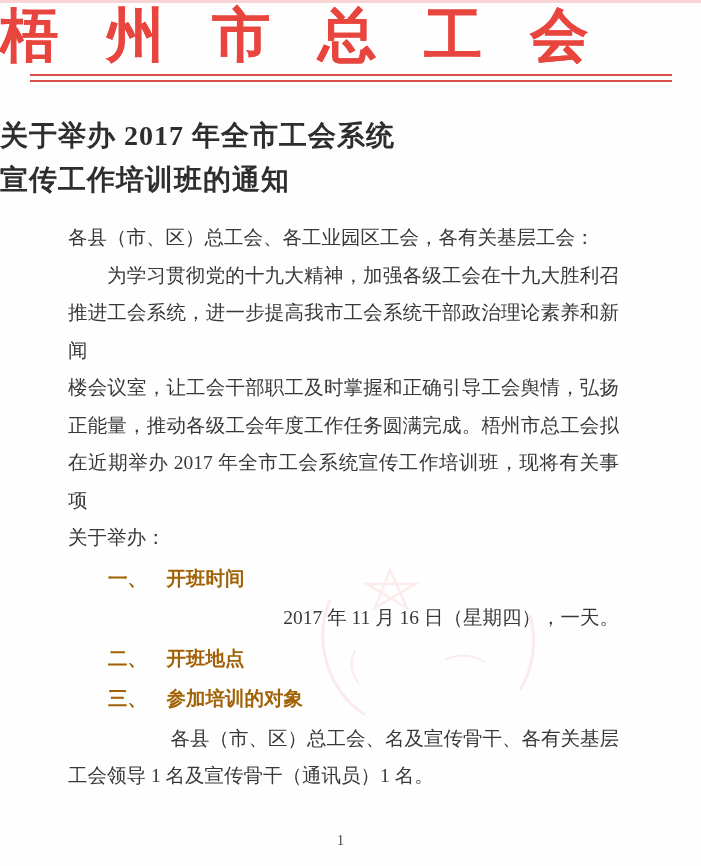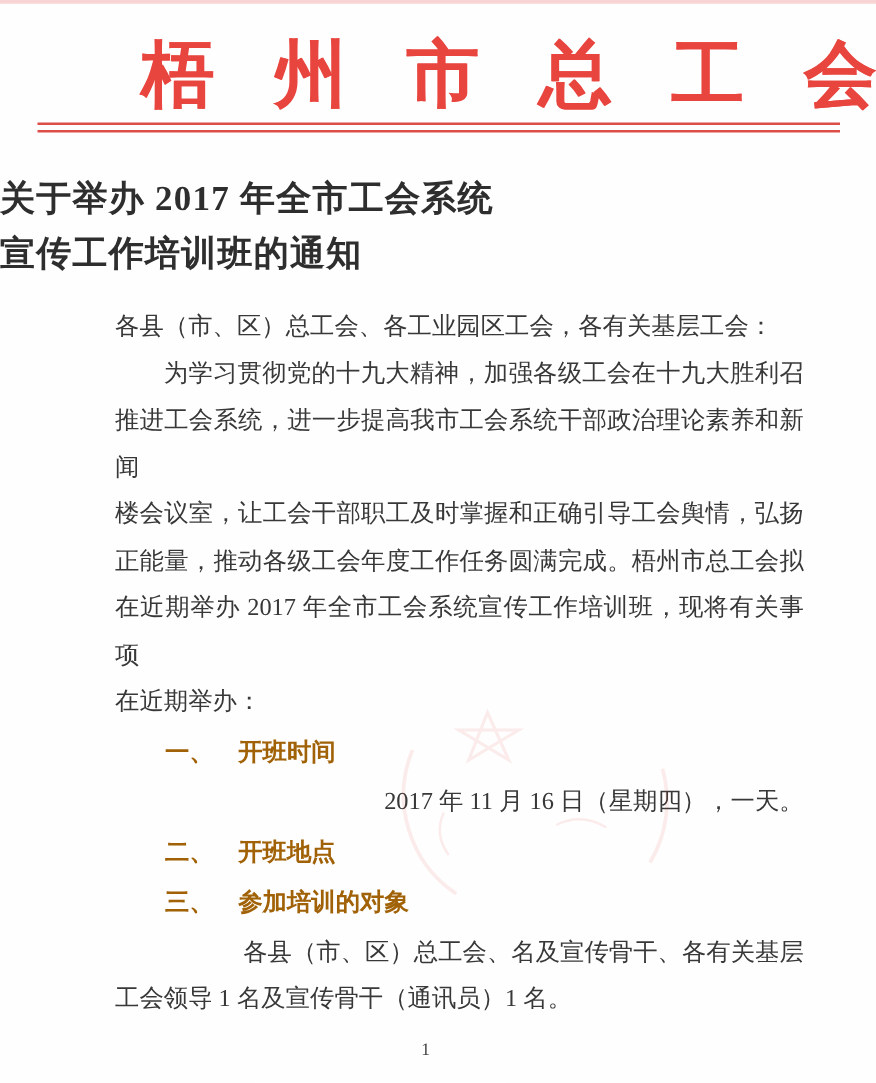--- a/index.html
+++ b/index.html
@@ -11,22 +11,22 @@
     font-family:"Liberation Serif","DejaVu Serif",serif;
     color:#333;
   }
   
   .scan-top-line{
     position:absolute;top:0;left:0;width:701px;height:3px;
     background:rgba(235,120,115,0.30);
   }
   
   .letterhead{
-    padding-top:24px;
-    text-align:right;
+    padding-top:0;
+    text-align:left;
   }
   .letterhead .org{
     display:inline-block;
     font-size:58px;
     font-weight:bold;
     letter-spacing:48px;
     margin-right:-48px;       
     white-space:nowrap;
     line-height:72px;
     color:#e9453f;
@@ -44,21 +44,21 @@
     margin-top:32px;
     text-align:left;
     font-weight:bold;
     font-size:28px;
     line-height:44px;
     letter-spacing:1px;
     color:#2e2e2e;
   }
   
   .body{
-    margin:17px auto 0 92px;
+    margin:17px auto 0 68px;
     width:551px;
     font-size:19.5px;
     line-height:37.5px;
     color:#383838;
   }
   .line{white-space:nowrap;}
   .just{
     white-space:normal;
     text-align:justify;
     text-align-last:justify;
@@ -108,21 +108,21 @@
   </div>
 
   <div class="body">
     <div class="line">各县（市、区）总工会、各工业园区工会，各有关基层工会：</div>
 
     <div class="line just ind">为学习贯彻党的十九大精神，加强各级工会在十九大胜利召</div>
     <div class="line just">推进工会系统，进一步提高我市工会系统干部政治理论素养和新闻</div>
     <div class="line just">楼会议室，让工会干部职工及时掌握和正确引导工会舆情，弘扬</div>
     <div class="line just">正能量，推动各级工会年度工作任务圆满完成。梧州市总工会拟</div>
     <div class="line just">在近期举办 2017 年全市工会系统宣传工作培训班，现将有关事项</div>
-    <div class="line">在近期举办：</div>
+    <div class="line">关于举办：</div>
 
     <div class="line heading">一、　开班时间</div>
     <div class="line ind">2017 年 11 月 16 日（星期四），一天。</div>
 
     <div class="line heading">二、　开班地点</div>
 
     <div class="line heading">三、　参加培训的对象</div>
     <div class="line ind">各县（市、区）总工会、名及宣传骨干、各有关基层</div>
     <div class="line">工会领导 1 名及宣传骨干（通讯员）1 名。</div>
   </div>

